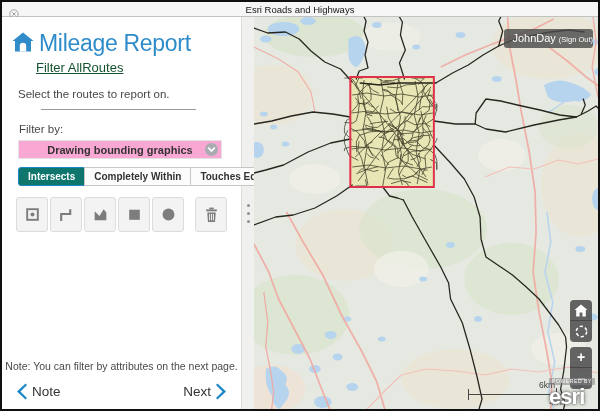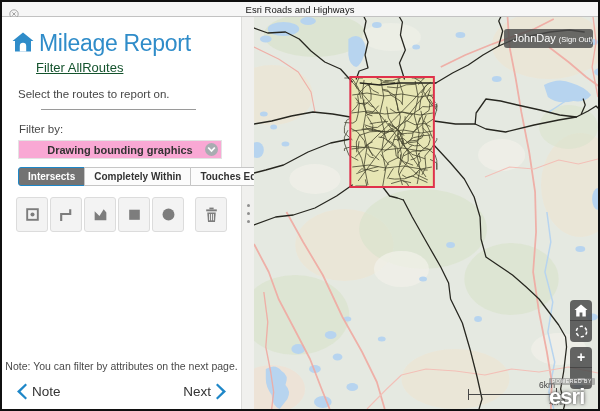--- a/index.html
+++ b/index.html
@@ -31,21 +31,21 @@
   .dropdown{position:relative;margin:5px 0 0 16px;width:204px;height:19px;background:#f9a8d4;
             border:1px solid #e3e3e3;border-radius:0;cursor:pointer;}
   .dd-value{display:block;text-align:center;font-size:11px;font-weight:bold;color:#333;line-height:18px;}
   .dd-chevron{position:absolute;right:3px;top:2px;width:13px;height:13px;border-radius:50%;
               background:#a8acb1;display:flex;align-items:center;justify-content:center;}
   .tabs{display:flex;margin:8px 0 0 16px;}
   .tab{height:19px;line-height:17px;padding:0 9px;font-size:10px;font-weight:bold;color:#333;
        background:#fcfcfc;border:1px solid #c6c6c6;margin-left:-1px;cursor:pointer;white-space:nowrap;}
   .tab:first-child{margin-left:0;border-radius:3px 0 0 3px;}
   .tab:last-child{border-radius:0 3px 3px 0;}
-  .tab.active{background:#737373;border-color:#1e87c8;color:#fff;}
+  .tab.active{background:#0f766e;border-color:#1e87c8;color:#fff;}
   .tools{display:flex;align-items:center;margin:11px 0 0 14px;gap:2px;}
   .tool{width:32px;height:35px;background:#f3f3f3;border:1px solid #dcdcdc;border-radius:3px;
         display:flex;align-items:center;justify-content:center;cursor:pointer;padding:0;}
   .tool.trash{margin-left:9px;}
   .p-note{position:absolute;left:0;right:0;bottom:37px;text-align:center;font-size:10.5px;color:#4a4a4a;}
   .p-nav{position:absolute;left:13px;right:13px;bottom:9px;display:flex;justify-content:space-between;align-items:center;}
   .nav-btn{display:flex;align-items:center;gap:5px;font-size:13.5px;color:#333;cursor:pointer;}
 
   
   .user-btn{position:absolute;top:12px;right:5px;background:rgba(76,76,76,.82);color:#fff;

